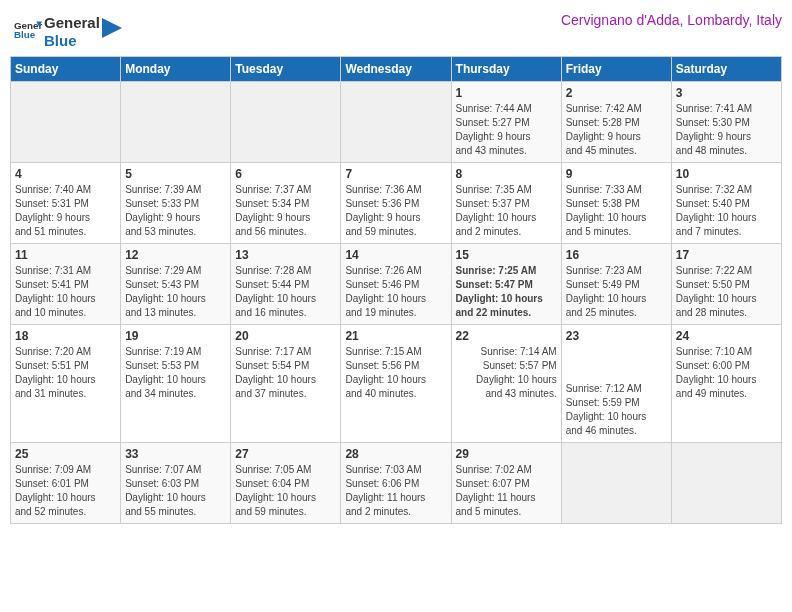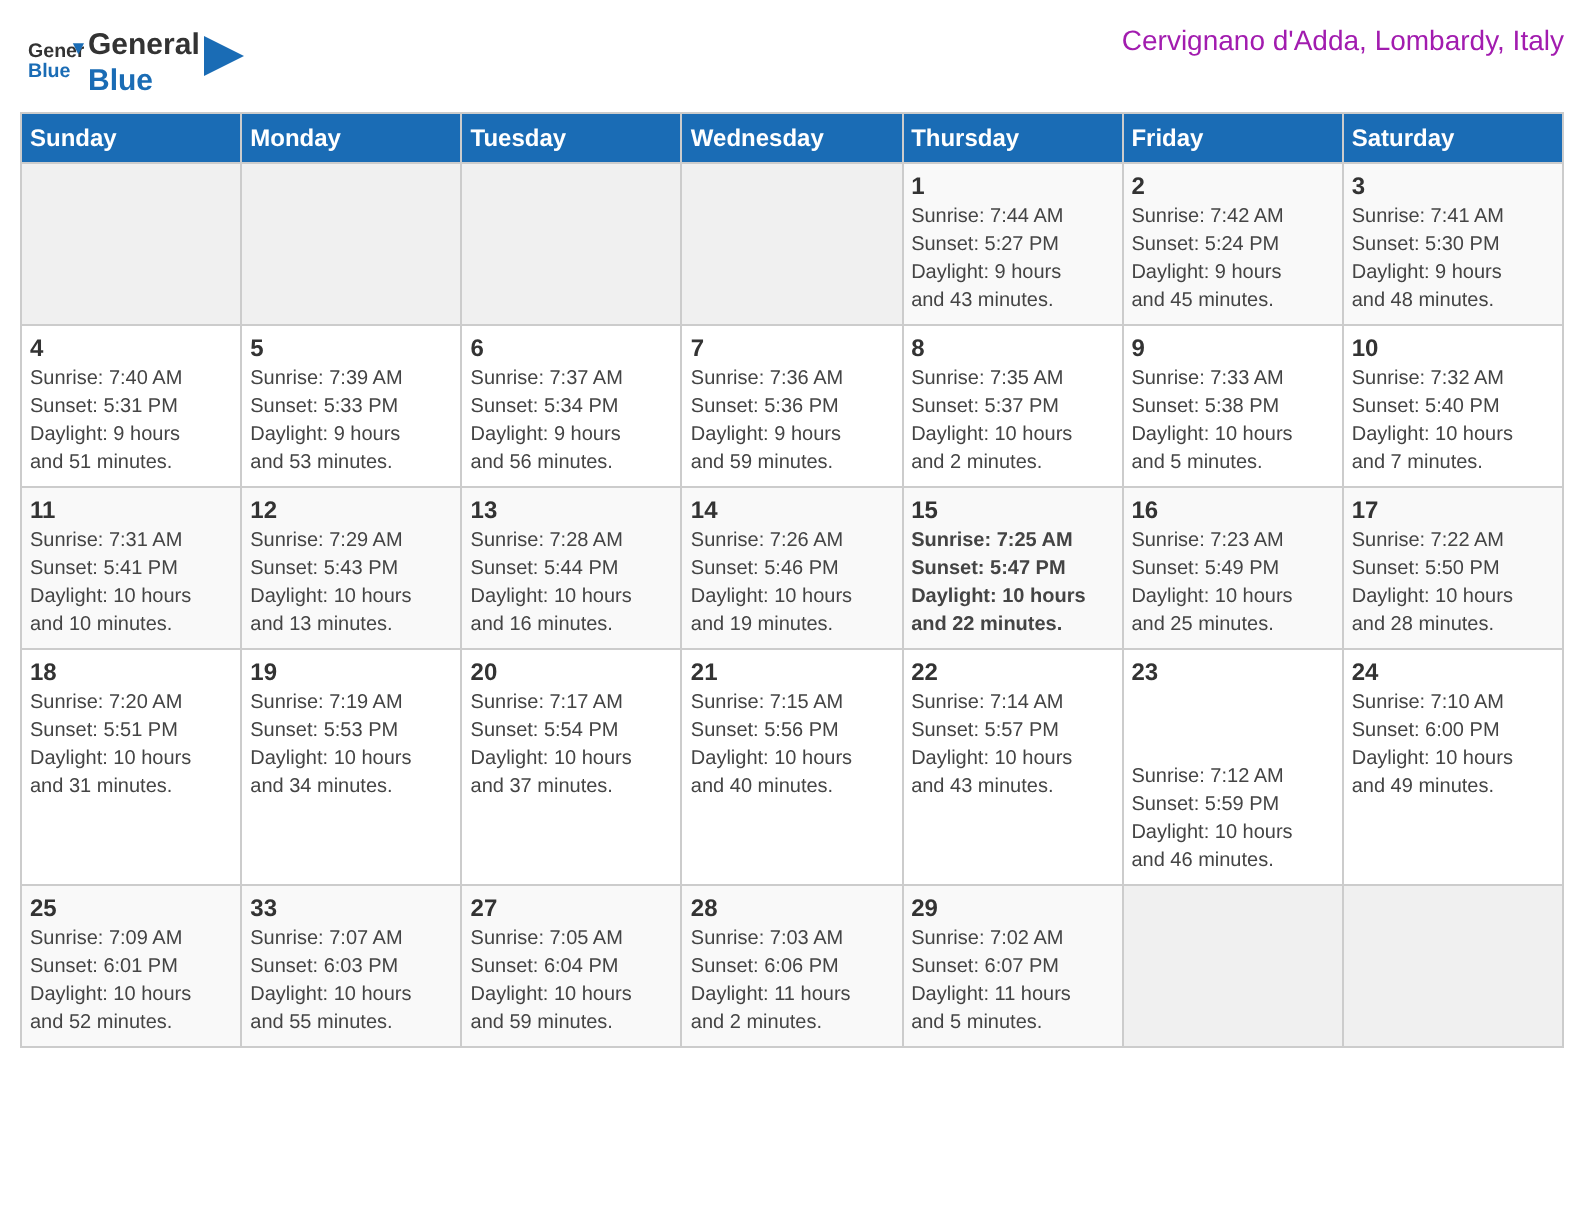--- a/index.html
+++ b/index.html
@@ -126,21 +126,21 @@
         <td>
           <div class="day-number">1</div>
           <div class="day-detail" style="white-space: pre-line;">Sunrise: 7:44 AM
 Sunset: 5:27 PM
 Daylight: 9 hours
 and 43 minutes.</div>
         </td>
         <td>
           <div class="day-number">2</div>
           <div class="day-detail" style="white-space: pre-line;">Sunrise: 7:42 AM
-Sunset: 5:24 PM
+Sunset: 5:28 PM
 Daylight: 9 hours
 and 45 minutes.</div>
         </td>
         <td>
           <div class="day-number">3</div>
           <div class="day-detail" style="white-space: pre-line;">Sunrise: 7:41 AM
 Sunset: 5:30 PM
 Daylight: 9 hours
 and 48 minutes.</div>
         </td>
@@ -271,21 +271,21 @@
         </td>
         <td>
           <div class="day-number">21</div>
           <div class="day-detail" style="white-space: pre-line;">Sunrise: 7:15 AM
 Sunset: 5:56 PM
 Daylight: 10 hours
 and 40 minutes.</div>
         </td>
         <td>
           <div class="day-number">22</div>
-          <div class="day-detail" style="white-space: pre-line;">Sunrise: 7:14 AM
+          <div class="day-detail" style="white-space: pre-line; text-align: right;">Sunrise: 7:14 AM
 Sunset: 5:57 PM
 Daylight: 10 hours
 and 43 minutes.</div>
         </td>
         <td>
           <div class="day-number">23</div>
           <div class="day-detail" style="white-space: pre-line; margin-top: 39px;">Sunrise: 7:12 AM
 Sunset: 5:59 PM
 Daylight: 10 hours
 and 46 minutes.</div>

